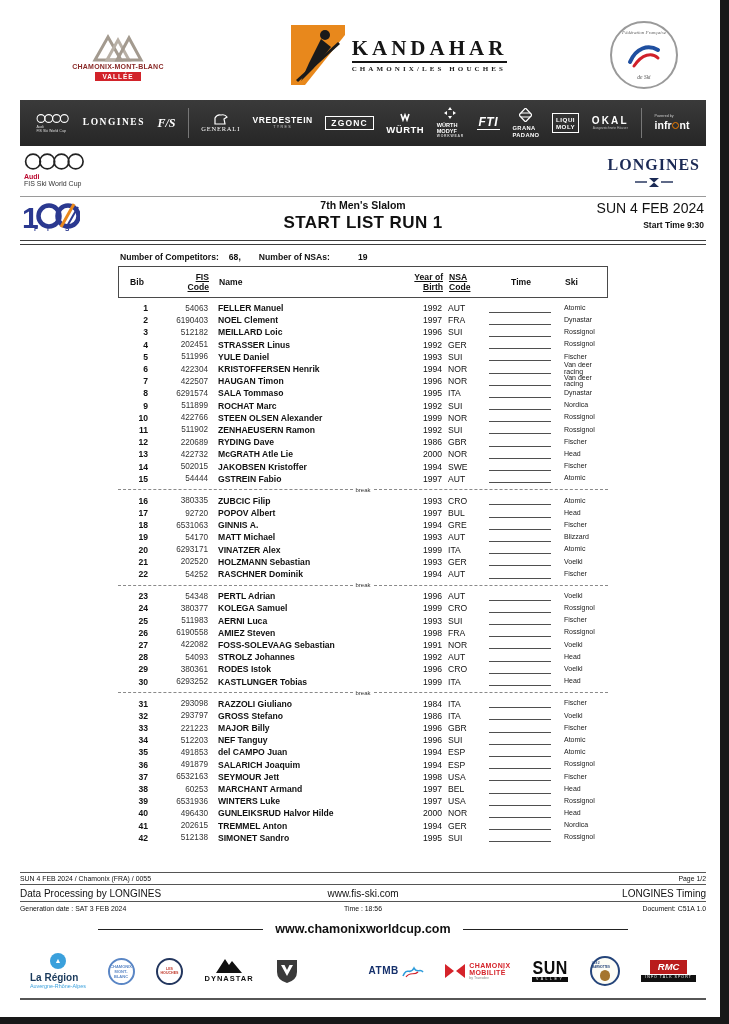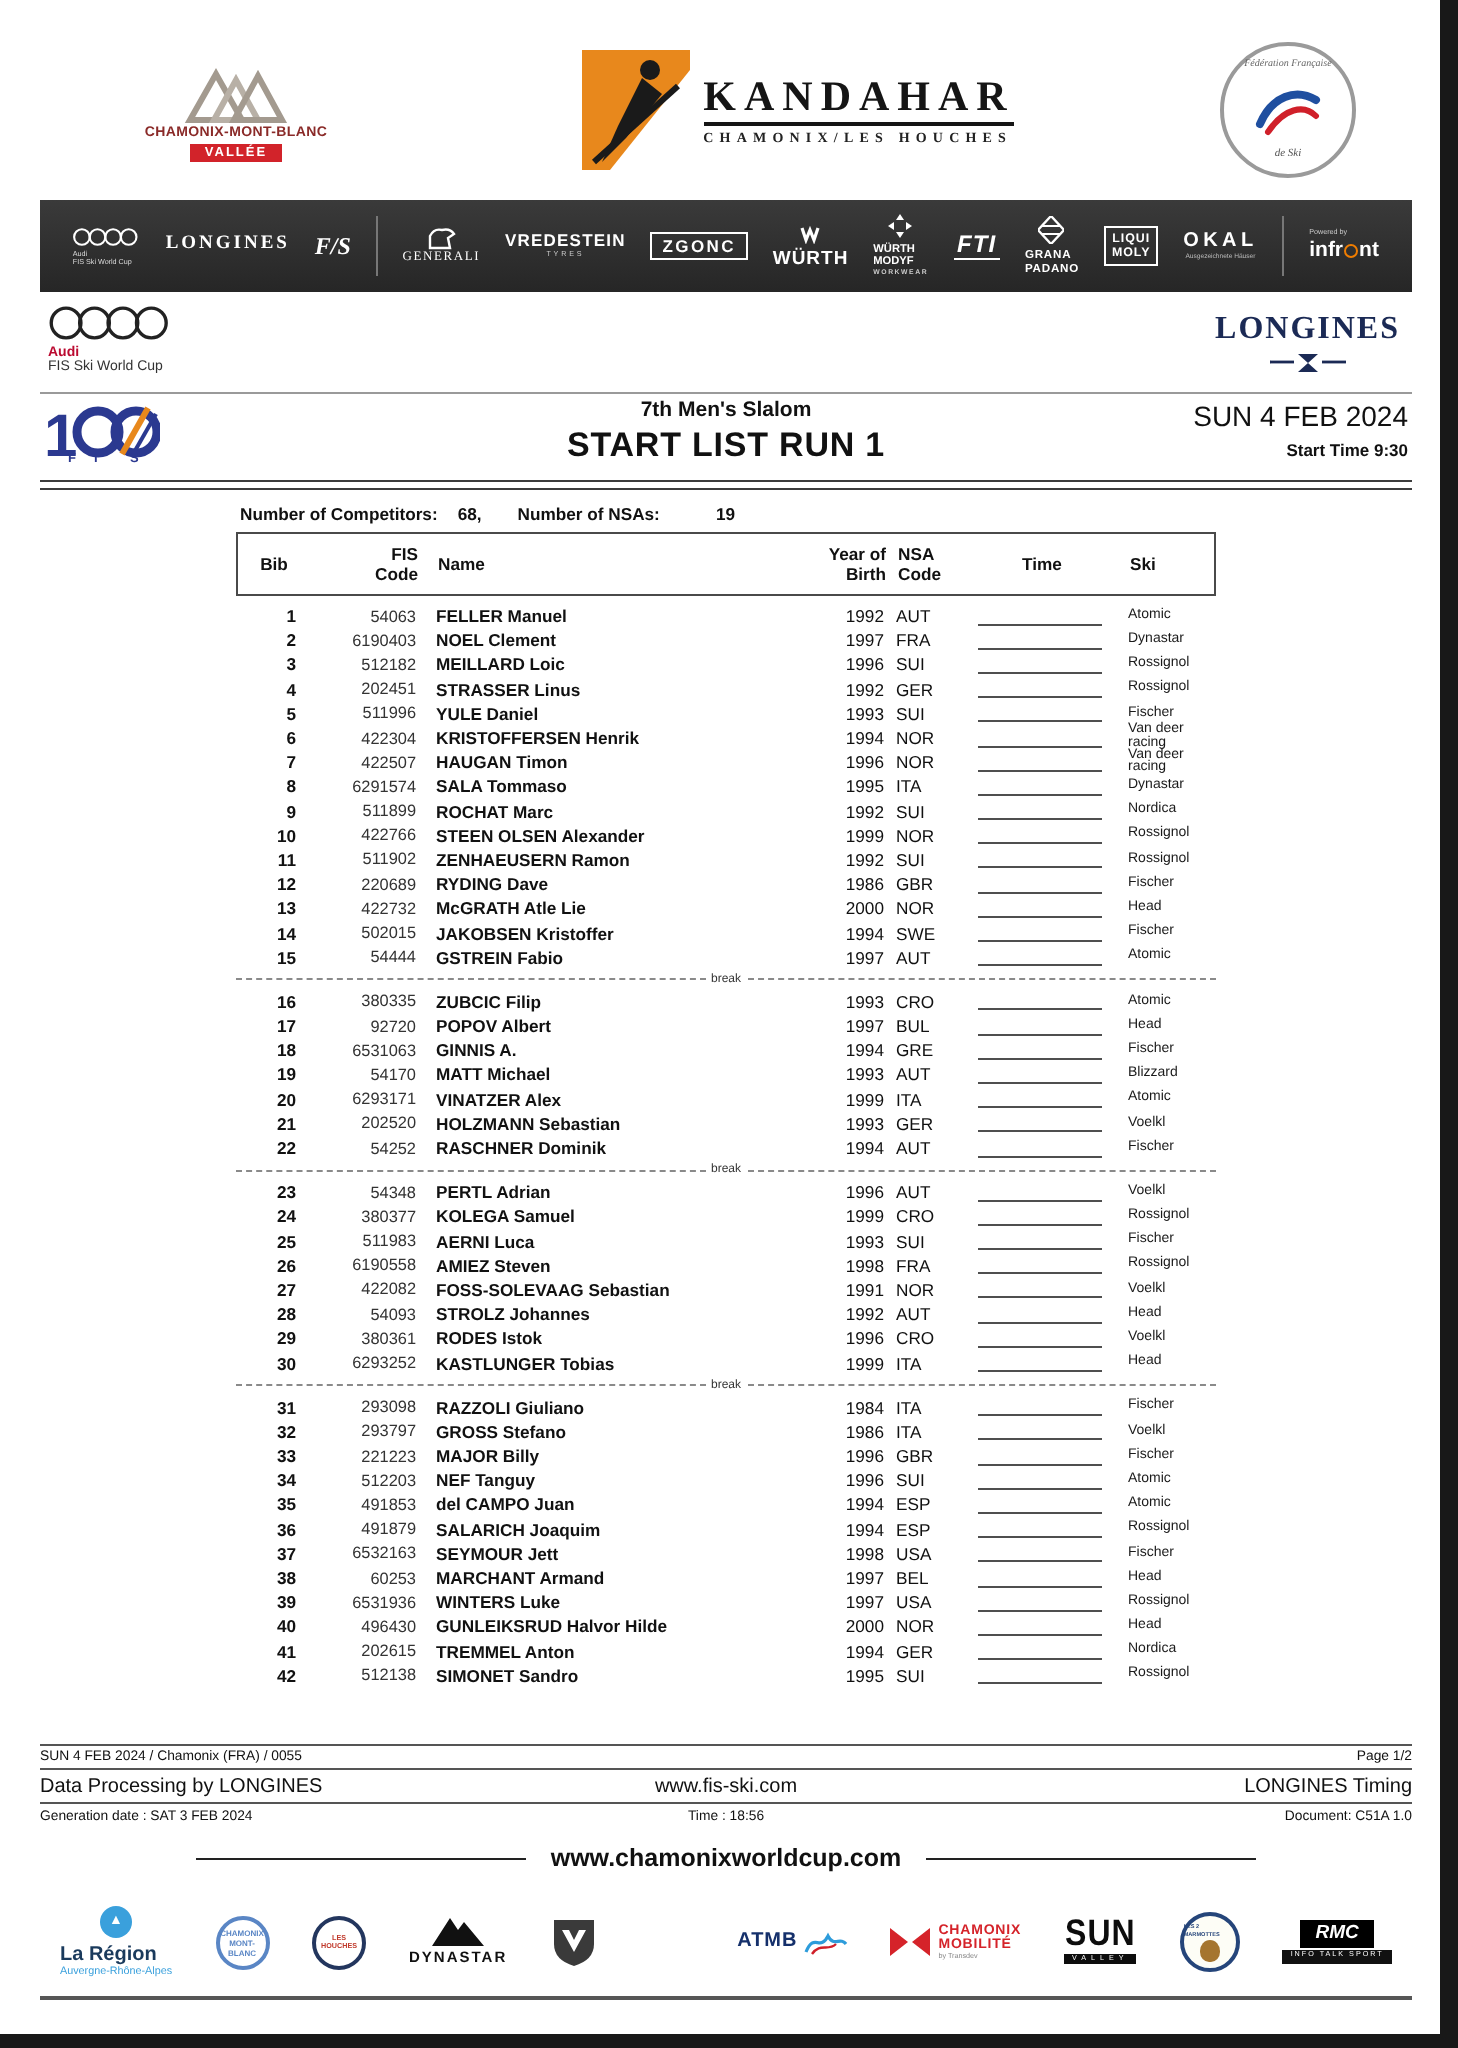--- a/index.html
+++ b/index.html
@@ -71,21 +71,21 @@
   .ev-time{font-size:8.5px;font-weight:bold;margin-top:4px;}
   .event-rule{position:absolute;top:240px;left:20px;width:686px;height:3px;border-top:1.6px solid #3c3c3c;border-bottom:1px solid #3c3c3c;}
 
   
   .list{position:absolute;top:250px;left:118px;width:490px;}
   .competitors{font-size:8.6px;font-weight:bold;display:flex;margin:2px 0 4px 2px;}
   .competitors .v1{margin-left:10px;}
   .competitors .l2{margin-left:18px;}
   .competitors .v2{margin-left:28px;}
   .thead{border:1.4px solid #4a4a4a;height:32px;display:flex;align-items:center;font-weight:bold;font-size:8.6px;box-sizing:border-box;}
-  .two{display:flex;flex-direction:column;line-height:1.2;}
+  .two{display:flex;flex-direction:column;line-height:1.2;text-decoration:underline;}
   .col-bib{width:36px;text-align:right;padding-right:6px;box-sizing:border-box;}
   .col-fis{width:56px;text-align:right;padding-right:2px;box-sizing:border-box;}
   .col-name{width:190px;padding-left:8px;box-sizing:border-box;}
   .col-year{width:42px;text-align:right;box-sizing:border-box;}
   .col-nsa{width:42px;padding-left:6px;box-sizing:border-box;}
   .col-time{width:72px;text-align:center;box-sizing:border-box;}
   .col-ski{width:48px;padding-left:8px;box-sizing:border-box;}
   .thead .col-bib{text-align:center;padding-right:0;}
   .tbody{margin-top:4px;}
   .row{display:flex;height:12.2px;font-size:8.6px;align-items:center;}
@@ -130,21 +130,21 @@
   .mob-txt{display:flex;flex-direction:column;}
   .mob-l{font-size:7px;font-weight:bold;color:#d5232a;letter-spacing:.4px;}
   .mob-sub{font-size:3.6px;color:#888;margin-top:1px;}
   .sun{align-items:center;}
   .sun-title{font-size:16px;font-weight:bold;color:#0d0d0d;letter-spacing:.5px;transform:scaleY(1.15);}
   .sun-sub{background:#0d0d0d;color:#fff;font-size:3.6px;letter-spacing:2.5px;padding:1px 4px;margin-top:1px;}
   .marmottes{width:30px;height:30px;border-radius:50%;border:2px solid #25457a;background:#fdfdf6;display:flex;flex-direction:column;align-items:center;justify-content:center;box-sizing:border-box;}
   .marm-txt{font-size:2.8px;color:#25457a;font-weight:bold;}
   .marm-body{width:10px;height:11px;border-radius:50% 50% 45% 45%;background:#a5752f;margin-top:1px;}
   .rmc{align-items:center;}
-  .rmc-box{background:#000000;color:#fff;font-size:9.5px;font-weight:bold;font-style:italic;padding:2px 8px;text-align:center;}
+  .rmc-box{background:#b91c1c;color:#fff;font-size:9.5px;font-weight:bold;font-style:italic;padding:2px 8px;text-align:center;}
   .rmc-sub{background:#111;color:#fff;font-size:3.6px;letter-spacing:1px;padding:1.5px 4px;margin-top:1px;}
   .bottom-rule{position:absolute;left:20px;top:998px;width:686px;border-top:2.4px solid #565656;}
 </style>
 </head>
 <body>
 
 <div class="top-logos">
   <div class="cmb">
     <svg width="62" height="32" viewBox="0 0 62 32">
       <polygon points="8,30 21,7 34,30" fill="none" stroke="#a39a8f" stroke-width="3"></polygon>

